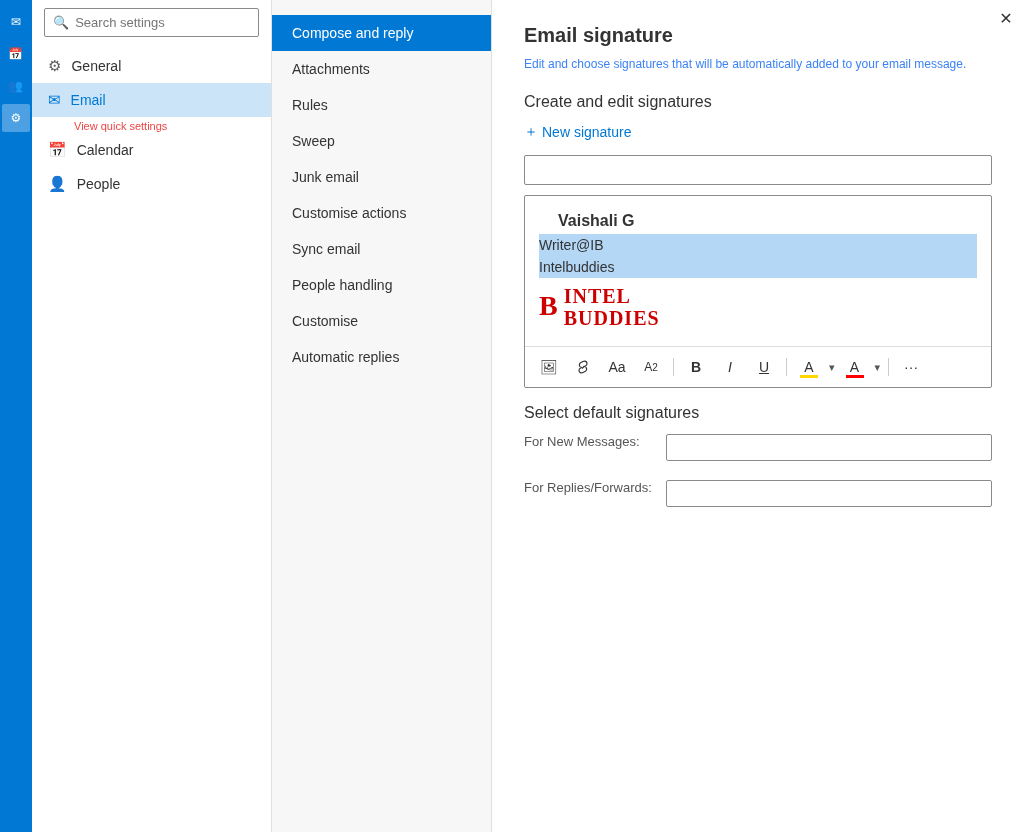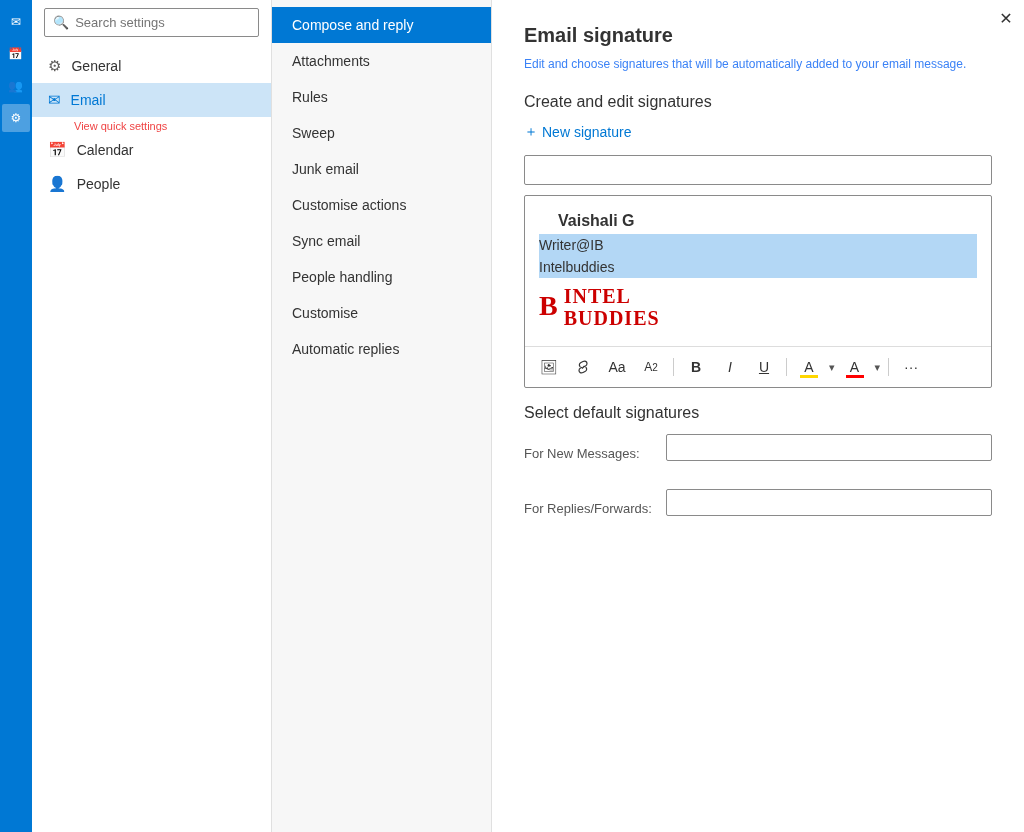--- a/index.html
+++ b/index.html
@@ -93,21 +93,21 @@
       font-size: 11px;
       cursor: pointer;
       text-decoration: none;
     }
 
     
     .submenu-col {
       width: 220px;
       background: #f7f7f7;
       border-right: 1px solid #e0e0e0;
-      padding-top: 7px;
+      padding-top: 15px;
       flex-shrink: 0;
       overflow-y: auto;
     }
     .submenu-item {
       padding: 10px 20px;
       cursor: pointer;
       font-size: 14px;
       color: #333;
       border-bottom: none;
     }
@@ -230,23 +230,23 @@
     }
     .tb-sep { width: 1px; height: 18px; background: #ccc; margin: 0 2px; }
 
     
     .default-sig-section {
       margin-top: 16px;
       max-width: 480px;
     }
     .field-row {
       display: flex;
-      align-items: flex-end;
+      align-items: flex-start;
       gap: 12px;
-      margin-bottom: 28px;
+      margin-bottom: 19px;
     }
     .field-label {
       font-size: 13px;
       color: #555;
       width: 130px;
       flex-shrink: 0;
     }
     .field-input {
       flex: 1;
       padding: 5px 8px;

